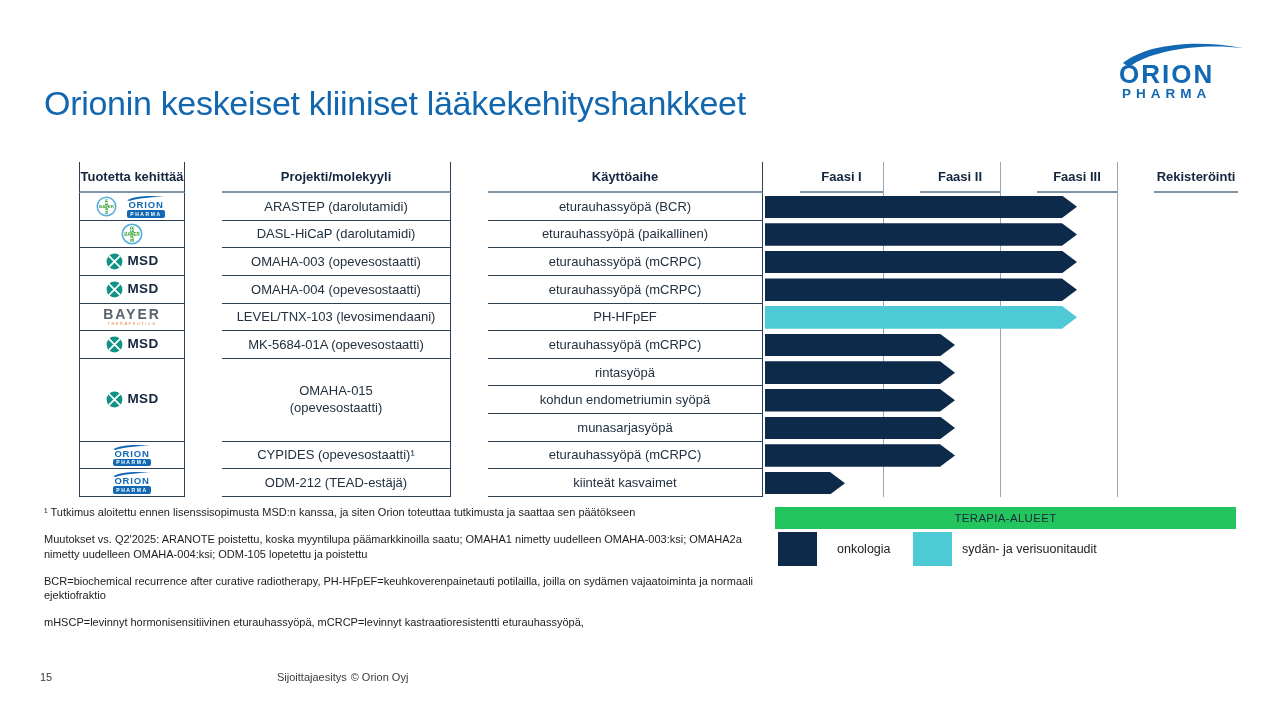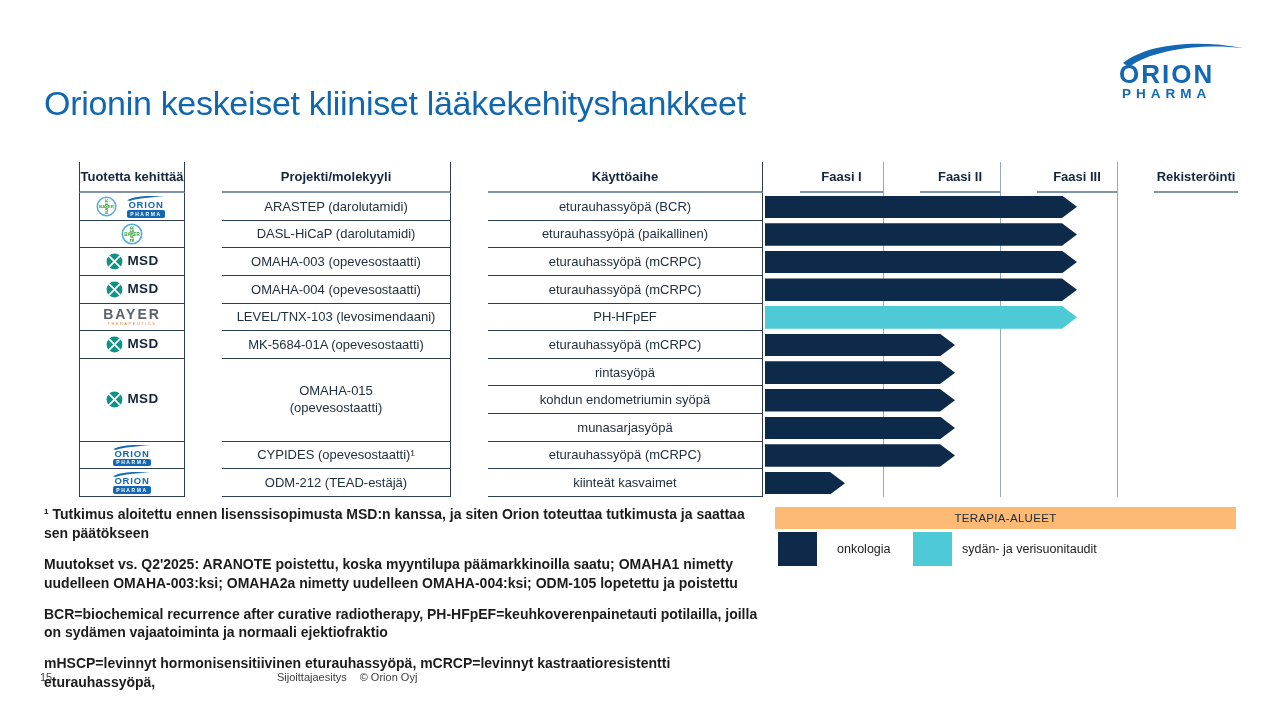--- a/index.html
+++ b/index.html
@@ -41,34 +41,34 @@
     background:#1268b3;border-radius:2px;color:#fff;font-size:5px;font-weight:bold;
     letter-spacing:1.6px;text-align:center;padding:1.5px 3px 1px;margin-top:1px;line-height:5px;
   }
   .msdbox{display:flex;gap:5px;}
   .msdbox .msdtxt{font-weight:bold;font-size:13.5px;color:#14263e;letter-spacing:0.3px;}
   .tenax{display:flex;flex-direction:column;align-items:center;line-height:1;}
   .tenax .tn{font-size:14px;font-weight:bold;color:#59636e;letter-spacing:2px;}
   .tenax .ts{font-size:4px;color:#e8853a;letter-spacing:1.5px;margin-top:1px;}
   
   .notes{position:absolute;left:44px;top:505px;width:716px;}
-  .notes p{margin:0 0 12px;font-size:14px;line-height:1.35;color:#1c1c1c;font-weight:bold;}
+  .notes p{margin:0 0 12px;font-size:11px;line-height:1.35;color:#1c1c1c;}
   
   .legend{position:absolute;left:775px;top:507px;width:461px;}
   .legend-bar{
-    height:22px;background:#fdba74;display:flex;align-items:center;justify-content:center;
+    height:22px;background:#22c55e;display:flex;align-items:center;justify-content:center;
     font-size:11.5px;color:#1c2a38;letter-spacing:0.3px;
   }
   .legend-items{display:flex;align-items:center;margin-top:3px;padding-left:3px;}
   .swatch{width:39px;height:34px;flex:0 0 auto;}
   .legend-items .lab{font-size:12.5px;color:#1c1c1c;margin-left:10px;}
   .legend-items .lab.first{width:63px;margin-right:13px;margin-left:20px;}
   
   .pagenum{position:absolute;left:40px;top:671px;font-size:11px;color:#3c3c3c;}
-  .footctr{position:absolute;left:277px;top:671px;display:flex;gap:13px;font-size:11px;color:#3c3c3c;}
+  .footctr{position:absolute;left:277px;top:671px;display:flex;gap:4px;font-size:11px;color:#3c3c3c;}
 </style>
 </head>
 <body>
 
 <div class="slide">
 
   <div class="brand">
     <svg width="130" height="62" viewBox="0 0 130 62">
       <path d="M7 25 C30 6 80 1 127 10 C85 5 35 12 13 29 Z" fill="#1268b3"></path>
       <text x="3" y="45" font-size="26" font-weight="bold" fill="#1268b3" style="letter-spacing:2px;font-family:'Liberation Sans',sans-serif;">ORION</text>

